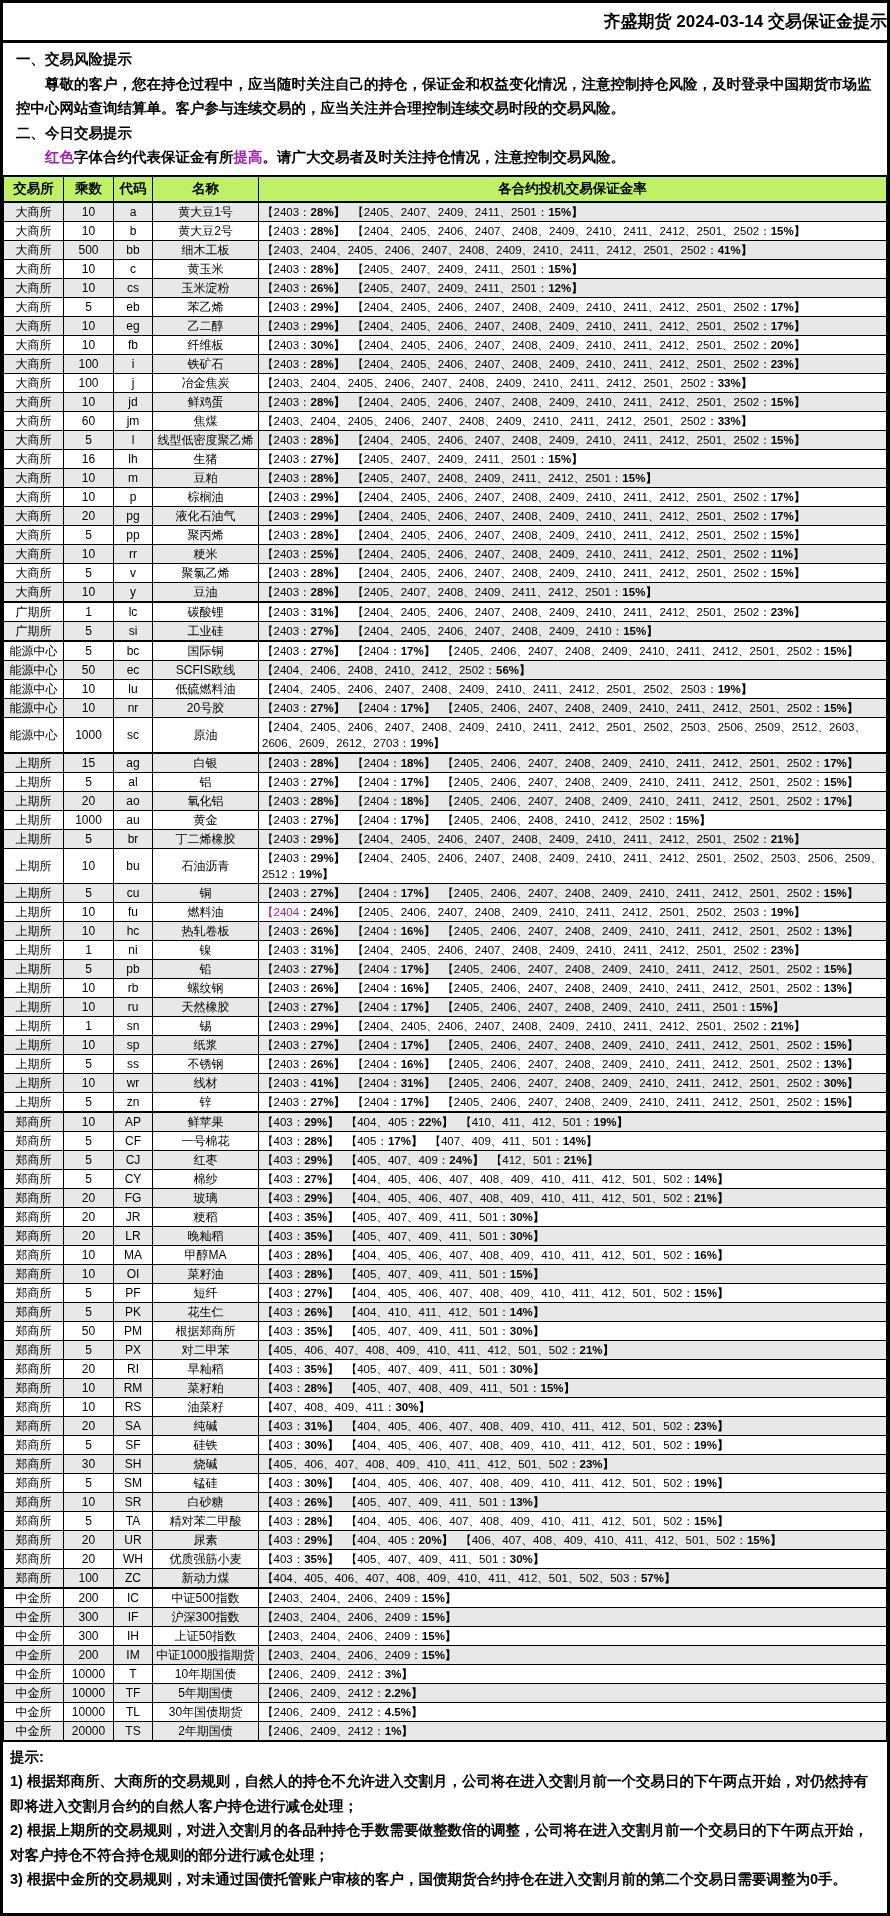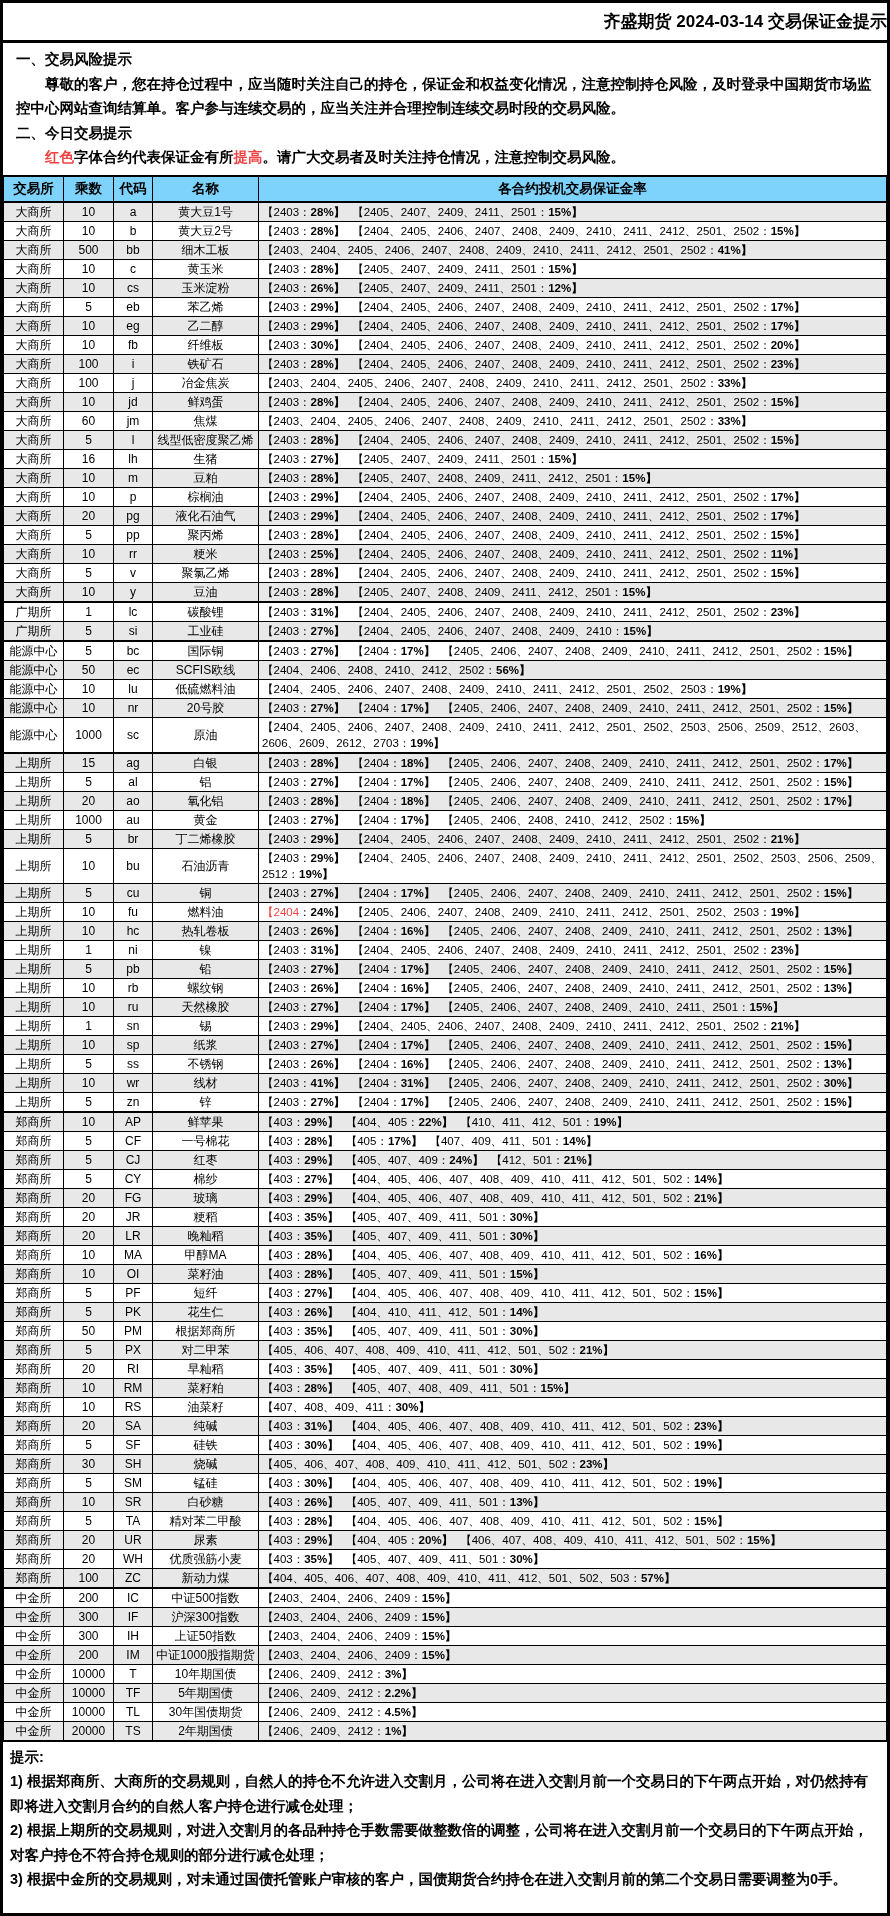--- a/index.html
+++ b/index.html
@@ -6,28 +6,28 @@
   html,body { margin:0; padding:0; background:#fff; }
   body { width:890px; font-family:"Liberation Sans", sans-serif; color:#000; }
   .page { width:890px; min-height:1916px; border:3px solid #000; }
 
   .title-bar { text-align:right; font-weight:bold; font-size:17px;
                padding:7px 0 7px; border-bottom:3px solid #000; }
 
   .intro { font-weight:bold; font-size:14.5px; line-height:24.5px; padding:4px 13px 5px; }
   .intro p { margin:0; }
   .indent { text-indent:2em; }
-  .red { color:#ef4444; }
+  .red { color:#a21caf; }
 
   table.margin { width:100%; border-collapse:collapse; table-layout:fixed;
                  font-size:12px; border-top:2px solid #000; border-bottom:2px solid #000; }
   col.c1 { width:60px; } col.c2 { width:50px; } col.c3 { width:39px; }
   col.c4 { width:106px; } col.c5 { width:auto; }
   th { border:1px solid #000; border-bottom:2px solid #000; font-weight:bold;
-       font-size:13.5px; padding:3px 0; background:#7dd3fc; text-align:center; }
+       font-size:13.5px; padding:3px 0; background:#bef264; text-align:center; }
   td { border:1px solid #000; text-align:center; padding:1px 0; line-height:16px;
        overflow:hidden; white-space:nowrap; }
   td.c-val { text-align:left; padding:1px 3px; font-size:11.5px; white-space:normal; }
   tr.odd td { background:#e8e8e8; }
   tr.even td { background:#ffffff; }
   tr.group td { border-top:2px solid #000; }
   .seg { margin-right:7px; display:inline; }
   .seg b { font-weight:bold; }
 
   .notes { font-weight:bold; font-size:14.5px; line-height:24.5px; padding:3px 7px 8px; }

